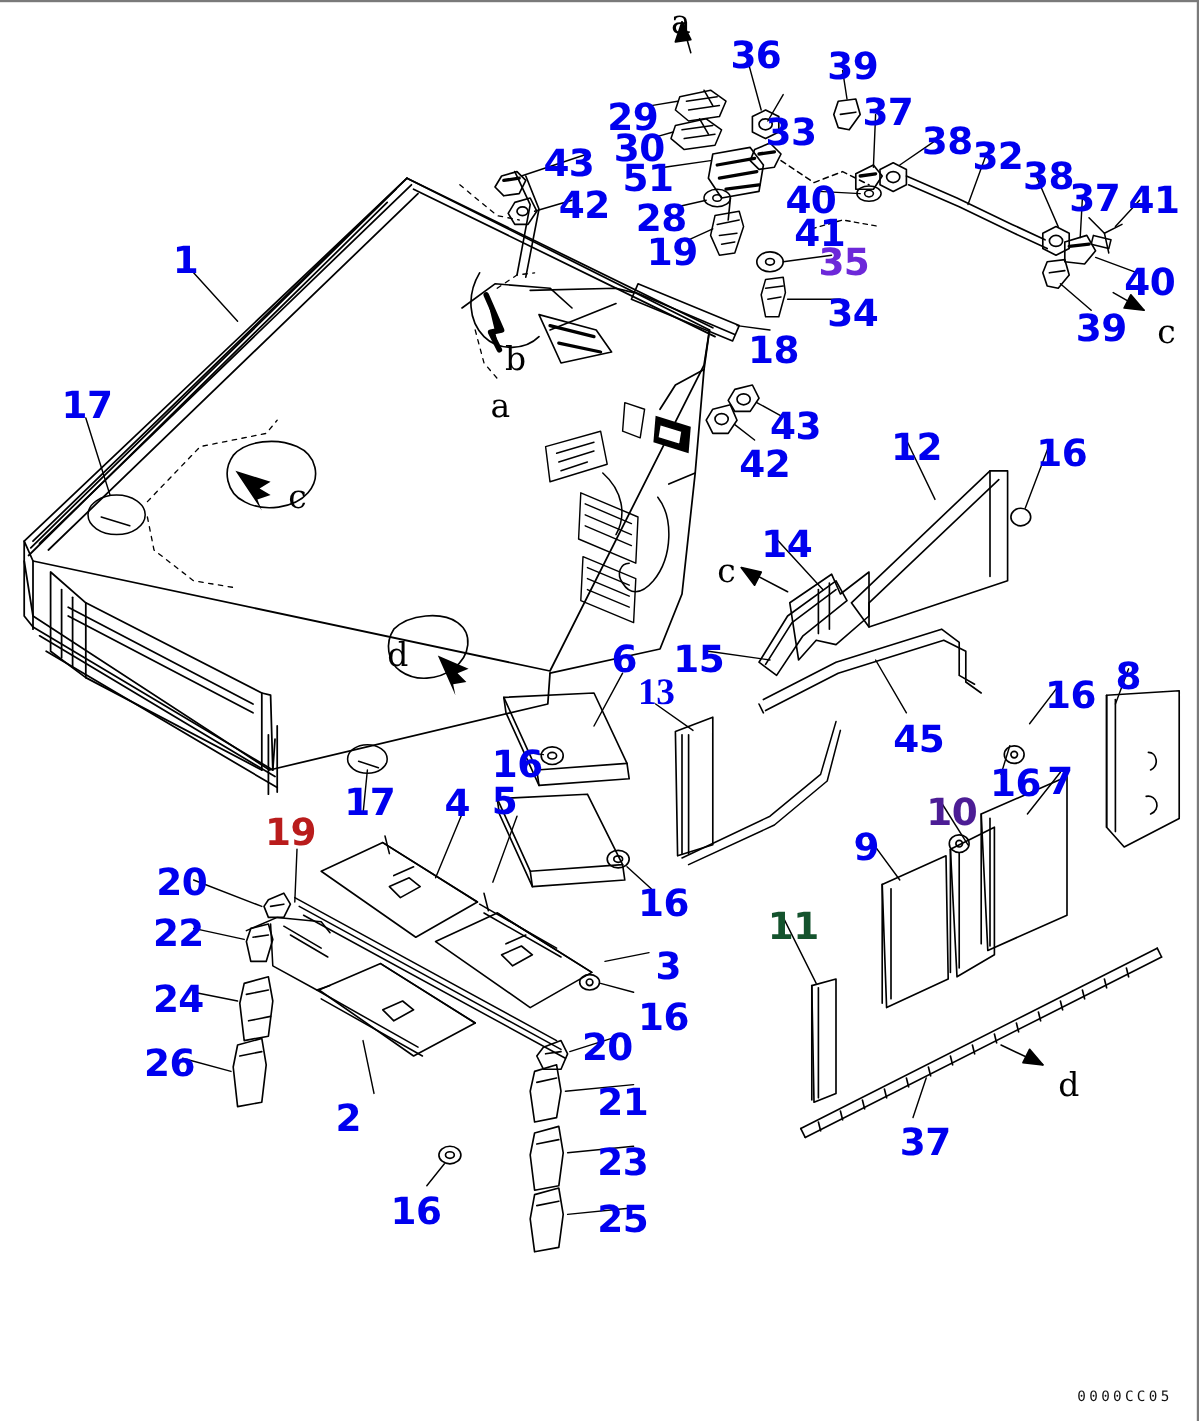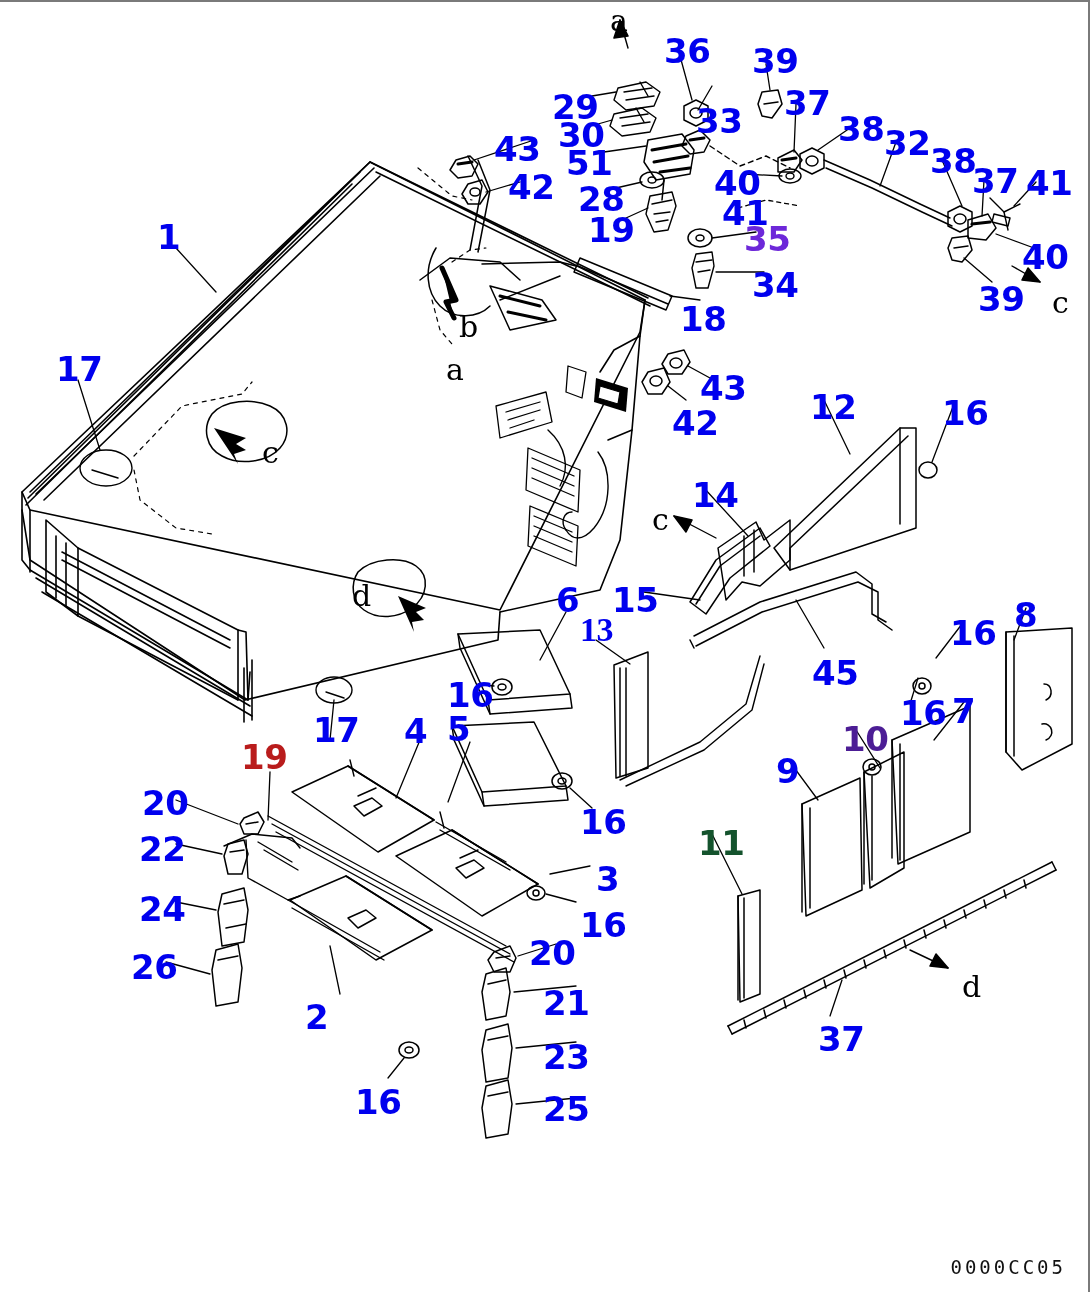--- a/index.html
+++ b/index.html
@@ -33,21 +33,21 @@
     font-family:"DejaVu Serif",serif;
     font-size:30px;
     line-height:1;
     white-space:nowrap;
   }
   #code{
     position:absolute;
     right:24px;bottom:14px;
     color:#111;
     font-family:"DejaVu Sans Mono",monospace;
-    font-size:19px;
+    font-size:13px;
     letter-spacing:3px;
     white-space:nowrap;
   }
 </style>
 </head>
 <body>
 
 <div id="sheet">
 
   <div class="frame-line" id="frame-top"></div>

